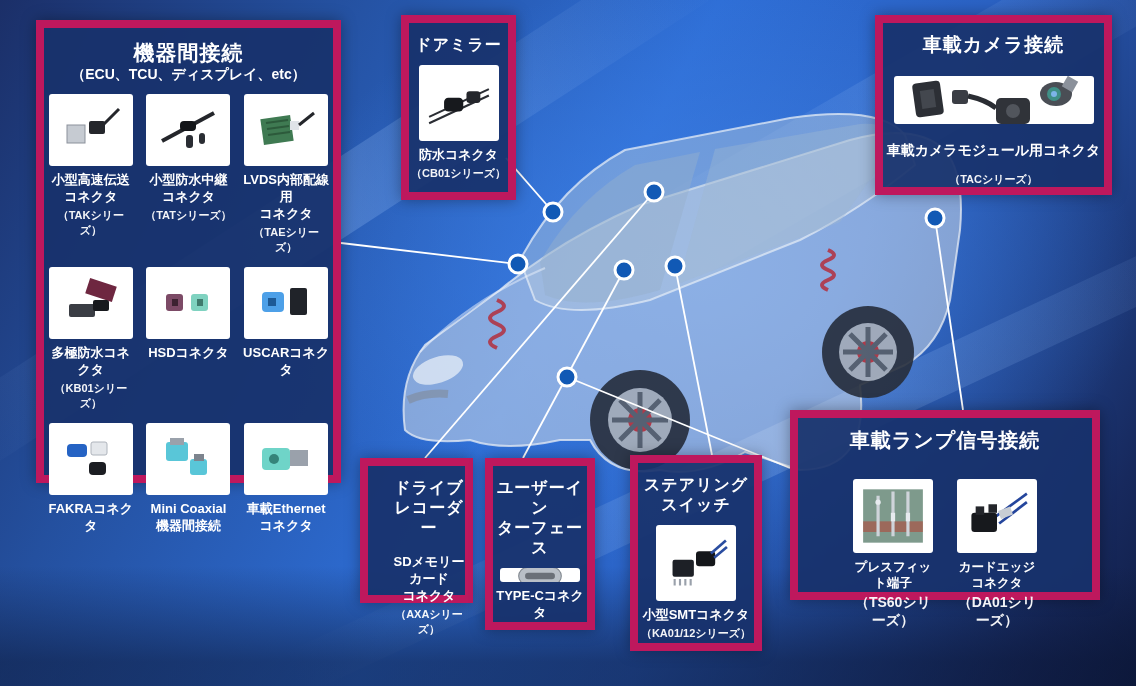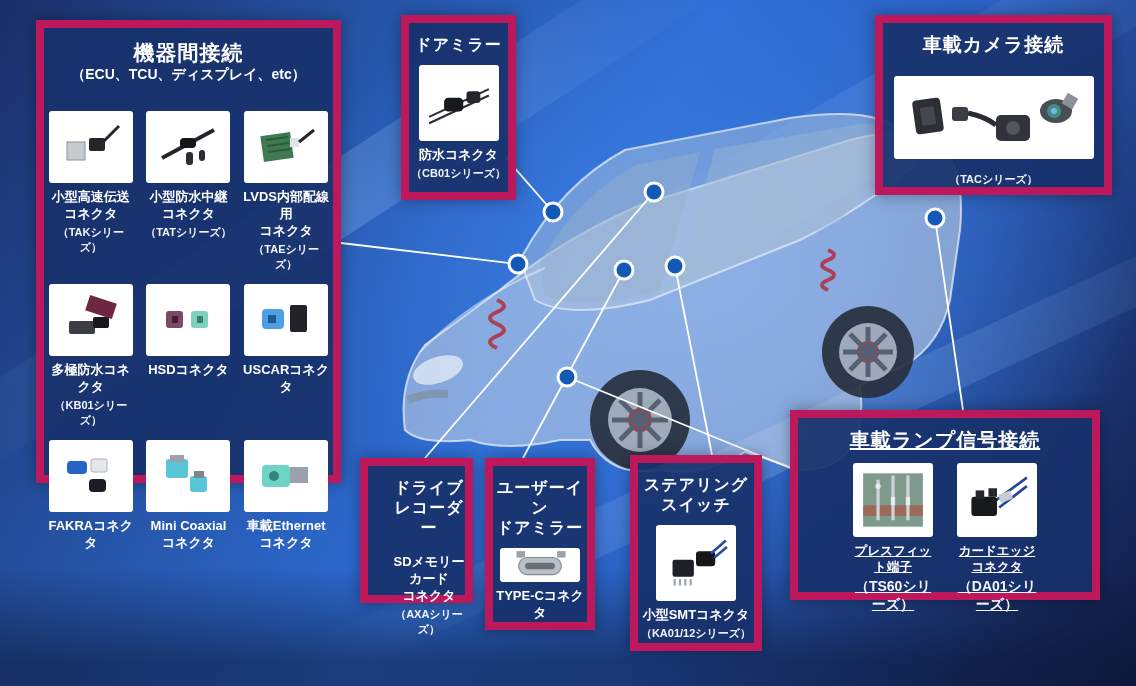--- a/index.html
+++ b/index.html
@@ -36,43 +36,43 @@
     display:flex; align-items:center; justify-content:center;
     overflow:hidden;
   }
   .item-name{ font-weight:bold; font-size:13px; line-height:1.3; white-space:pre-line; margin-top:6px;}
   .item-series{ font-weight:bold; font-size:11px; margin-top:2px; opacity:.95;}
 
   
   #panel-device{ left:36px; top:20px; width:305px; height:463px; padding-top:12px;}
   #panel-device .panel-title{ font-size:21px; }
   #panel-device .panel-subtitle{ font-size:14px; font-weight:bold; }
-  .grid3{ display:grid; grid-template-columns:repeat(3,1fr); column-gap:10px; width:283px; margin-top:27px;}
+  .grid3{ display:grid; grid-template-columns:repeat(3,1fr); column-gap:10px; width:283px; margin-top:10px;}
   .cell{ display:flex; flex-direction:column; align-items:center; margin-bottom:12px;}
   .cell .tile{ width:84px; height:72px;}
 
   
   .small-panel{ padding-top:12px; }
   .small-panel .panel-title{ font-size:16px; }
   .small-panel .tile{ width:80px; height:76px; margin-top:10px;}
 
   #panel-doormirror{ left:390px; top:15px; width:115px; height:185px;margin-left:11px;}
   #panel-driverec  { left:360px; top:458px; width:113px; height:145px;padding-left:25px;}
   #panel-userif    { left:485px; top:458px; width:110px; height:172px;}
   #panel-steering  { left:630px; top:455px; width:132px; height:196px;}
 
   #panel-camera{ left:875px; top:15px; width:237px; height:180px; padding-top:10px;gap:11px;}
   #panel-camera .panel-title{ font-size:19px; }
   #panel-camera .tile{ width:200px; height:90px; margin-top:8px;}
   #panel-camera .item-name{ font-size:14px; }
 
-  #panel-lamp{ left:790px; top:410px; width:310px; height:190px; padding-top:10px;text-decoration:underline;}
+  #panel-lamp{ left:790px; top:410px; width:310px; height:190px; padding-top:10px;}
   #panel-lamp .panel-title{ font-size:20px; }
   .lamp-row{ display:flex; gap:16px; margin-top:10px; align-items:flex-start;}
-  .lamp-row .cell{ width:88px; margin-bottom:0;}
+  .lamp-row .cell{ width:88px; margin-bottom:0;margin-top:16px;}
   .lamp-row .tile{ width:80px; height:74px;}
   #panel-lamp .item-name{ font-size:12.5px;}
   #panel-lamp .item-series{ font-size:14px;}
 
   
   #car-layer{ position:absolute; left:0; top:0; z-index:1; }
   #link-layer{ position:absolute; left:0; top:0; z-index:2; pointer-events:none;}
 </style>
 </head>
 <body>
@@ -239,21 +239,21 @@
     <div class="cell">
       <div class="tile">
         <svg width="60" height="50" viewBox="0 0 60 50">
             <rect x="8" y="8" width="22" height="19" rx="3" fill="#59c6d8"></rect>
             <rect x="12" y="4" width="14" height="7" fill="#9aa1ab"></rect>
             <rect x="32" y="25" width="17" height="16" rx="3" fill="#59c6d8"></rect>
             <rect x="36" y="20" width="10" height="7" fill="#7d848e"></rect>
           </svg>
       </div>
       <div class="item-name">Mini Coaxial
-コネクタ</div>
+機器間接続</div>
     </div>
 
     <div class="cell">
       <div class="tile">
         <svg width="60" height="50" viewBox="0 0 60 50">
             <rect x="6" y="14" width="28" height="22" rx="4" fill="#6fd4c8"></rect>
             <circle cx="18" cy="25" r="5" fill="#35847a"></circle>
             <rect x="34" y="16" width="18" height="16" fill="#9aa1ab"></rect>
           </svg>
       </div>
@@ -287,20 +287,21 @@
         <rect x="48" y="30" width="16" height="14" rx="3" fill="#3a3d44"></rect>
         <path d="M64,36 q18,4 28,12" stroke="#2a2d33" stroke-width="5" fill="none"></path>
         <rect x="92" y="38" width="34" height="26" rx="5" fill="#303339"></rect>
         <circle cx="109" cy="51" r="7" fill="#51555c"></circle>
         <ellipse cx="152" cy="34" rx="16" ry="12" fill="#4a4e55"></ellipse>
         <circle cx="150" cy="34" r="7" fill="#3f8f86"></circle>
         <circle cx="150" cy="34" r="3" fill="#7db4e8"></circle>
         <rect x="160" y="18" width="12" height="12" fill="#8b919b" transform="rotate(30 166 24)"></rect>
       </svg>
   </div>
+  <div class="item-name">車載カメラモジュール用コネクタ</div>
   <div class="item-series">（TACシリーズ）</div>
 </div>
 
 <div class="panel small-panel" id="panel-driverec">
   <div class="panel-title">ドライブ
 レコーダー</div>
   <div class="tile">
     <svg width="64" height="56" viewBox="0 0 60 50">
         <rect x="5" y="20" width="22" height="20" fill="#c9ced5" stroke="#8b919b" transform="rotate(-10 16 30)"></rect>
         <rect x="30" y="10" width="22" height="20" fill="#d4d8de" stroke="#8b919b" transform="rotate(-10 41 20)"></rect>
@@ -310,21 +311,21 @@
         </g>
       </svg>
   </div>
   <div class="item-name">SDメモリーカード
 コネクタ</div>
   <div class="item-series">（AXAシリーズ）</div>
 </div>
 
 <div class="panel small-panel" id="panel-userif">
   <div class="panel-title">ユーザーイン
-ドアミラー</div>
+ターフェース</div>
   <div class="tile">
     <svg width="64" height="56" viewBox="0 0 60 50">
         <rect x="10" y="18" width="40" height="16" rx="8" fill="#b9bfc7" stroke="#82888f"></rect>
         <rect x="16" y="23" width="28" height="6" rx="3" fill="#6b7078"></rect>
         <rect x="46" y="12" width="8" height="6" fill="#9aa1ab"></rect>
         <rect x="8" y="12" width="8" height="6" fill="#9aa1ab"></rect>
       </svg>
   </div>
   <div class="item-name">TYPE-Cコネクタ</div>
 </div>

